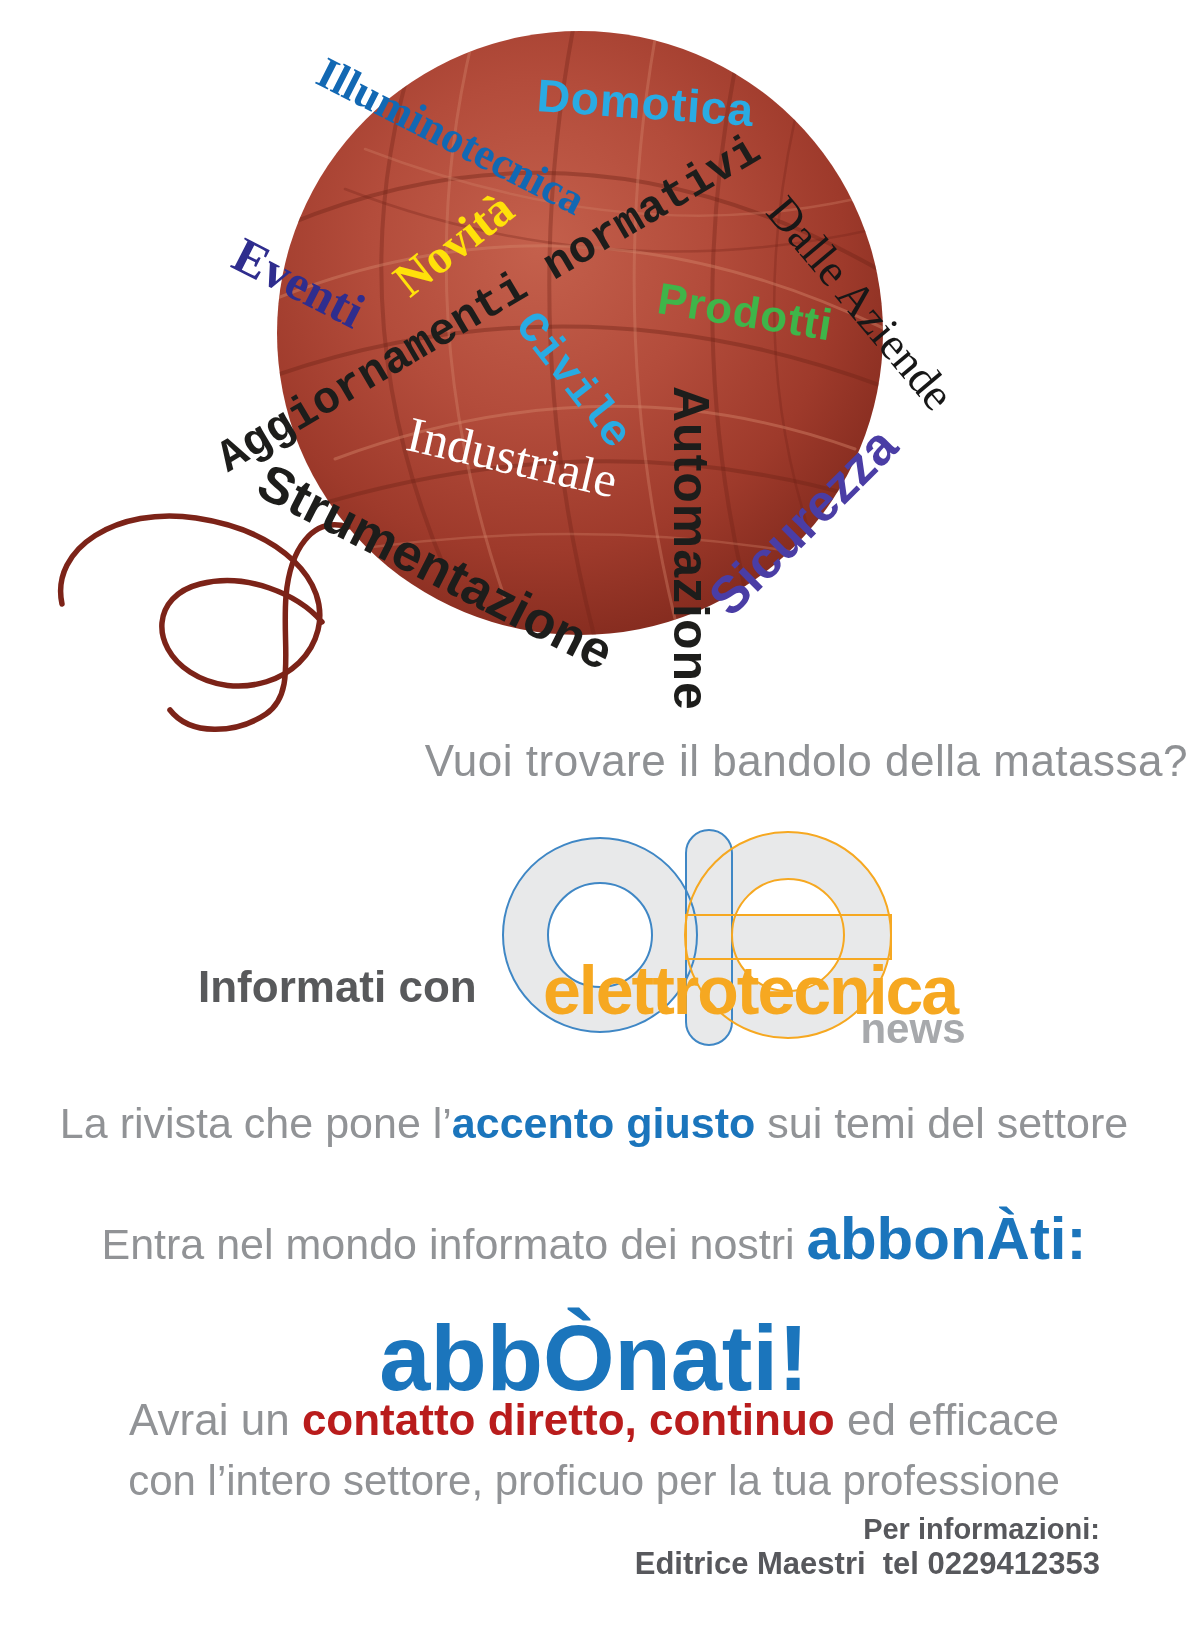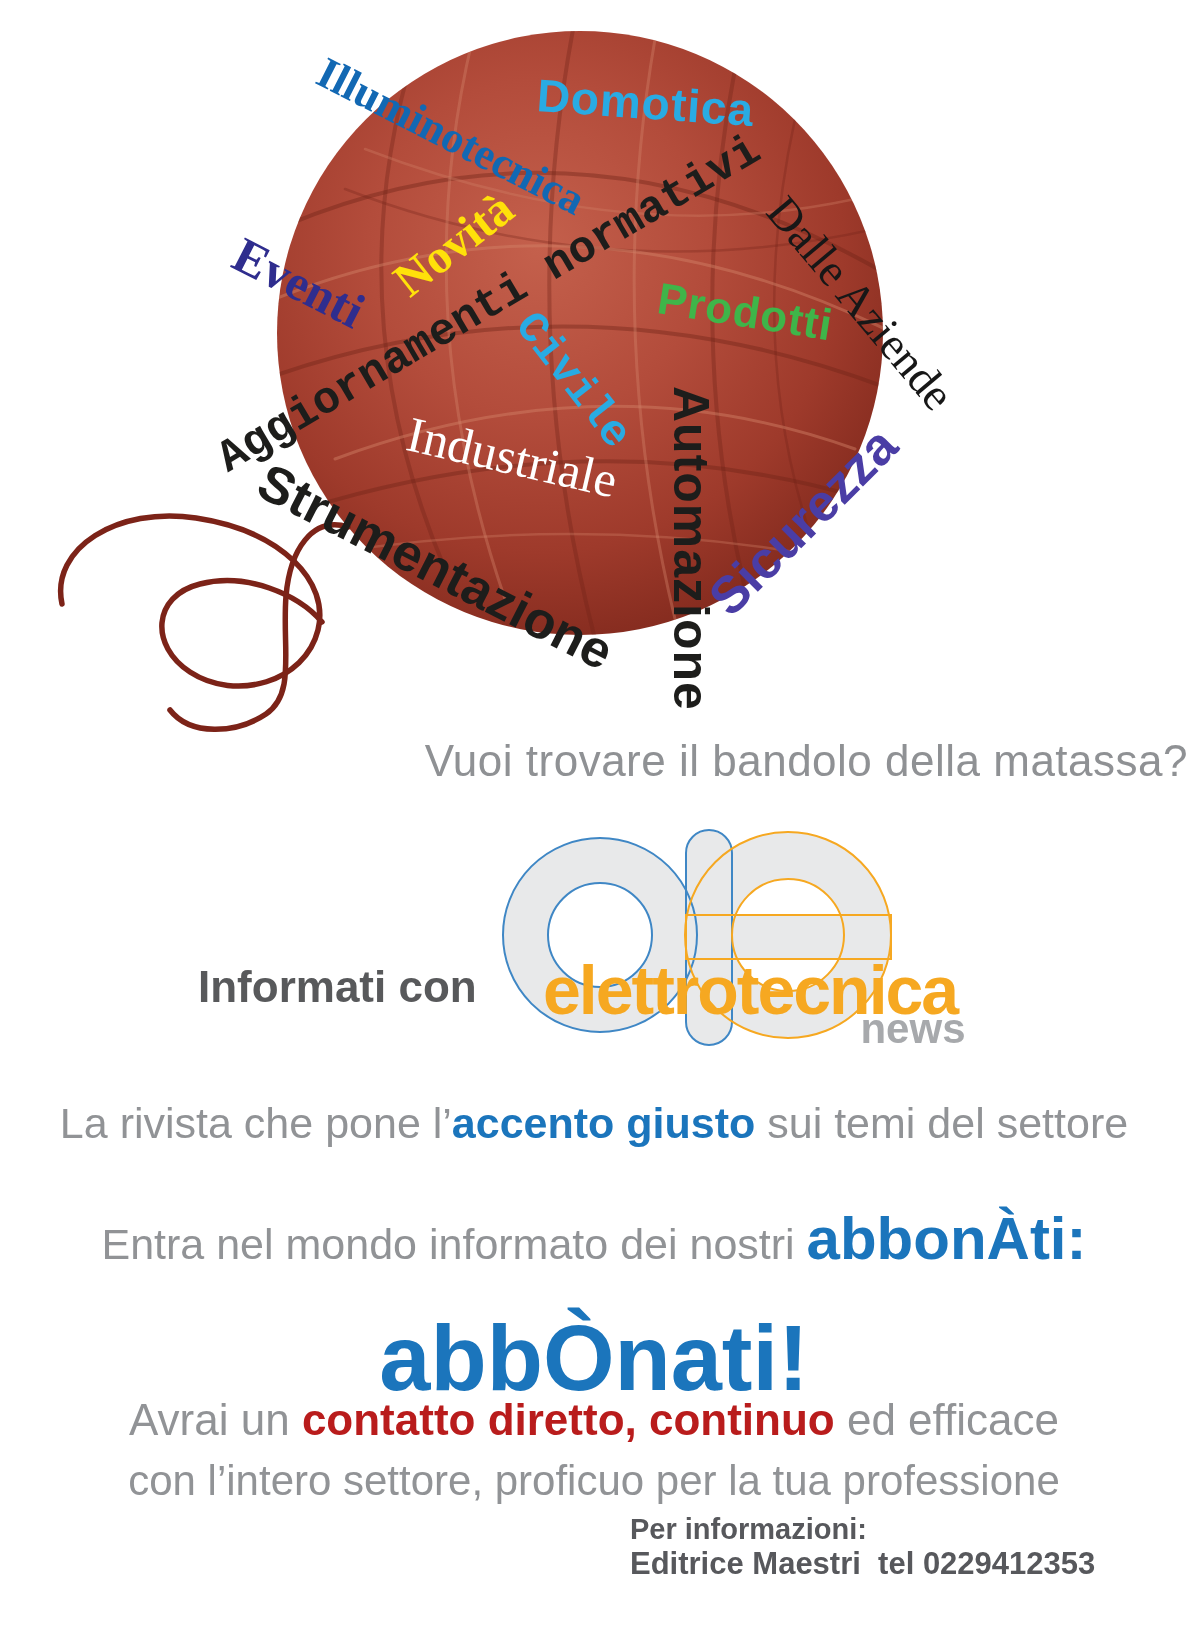--- a/index.html
+++ b/index.html
@@ -49,21 +49,21 @@
   .b2{top:1206px;font-size:43px;}
   .b4{top:1396px;font-size:44px;}
   .b5{top:1458px;font-size:42px;}
   .em-blue{color:#1b75bc;font-weight:bold;}
   .em-blue-big{color:#1b75bc;font-weight:bold;font-size:60px;vertical-align:baseline;}
   .em-dark{color:#b91c1c;font-weight:bold;}
   .abbonati{position:absolute;left:0;width:1188px;top:1272px;text-align:center;
             font-size:92px;font-weight:bold;color:#1b75bc;line-height:1;margin-top:40px;}
 
   
-  .contact{position:absolute;left:630px;top:1512px;width:470px;text-align:left;
+  .contact{position:absolute;left:630px;top:1512px;width:470px;text-align:right;
            color:#57585c;font-weight:bold;line-height:1.18;}
   .contact .c-title{font-size:29px;}
   .contact .c-line{font-size:31px;}
 </style>
 </head>
 <body>
 
 <div id="page">
 
   <svg class="ball-svg" width="610" height="608" viewBox="0 0 610 608">

